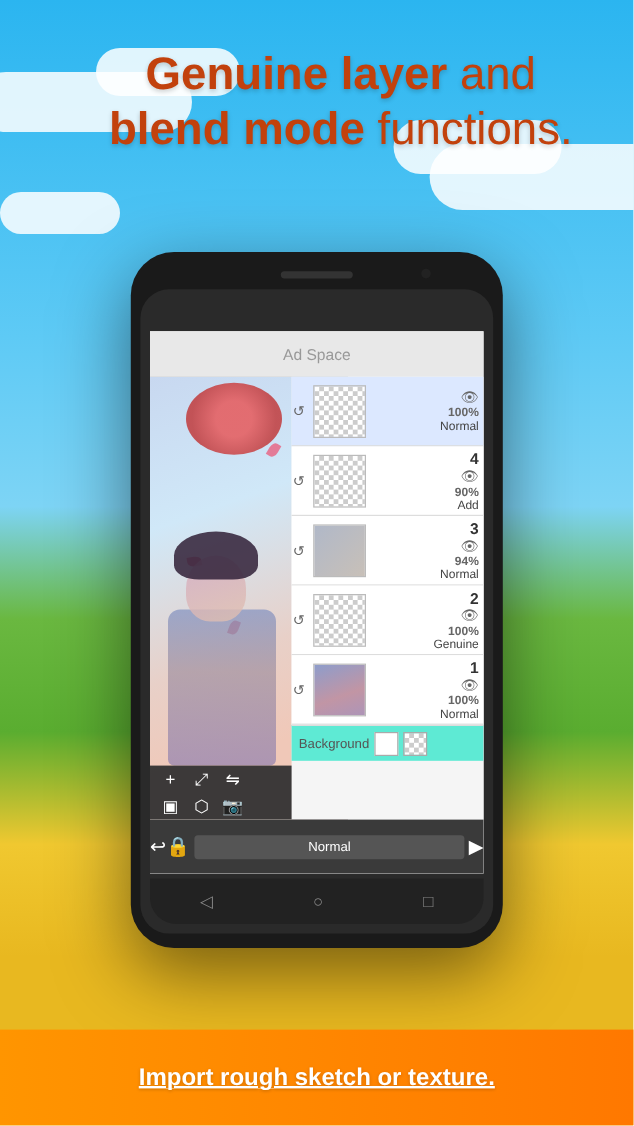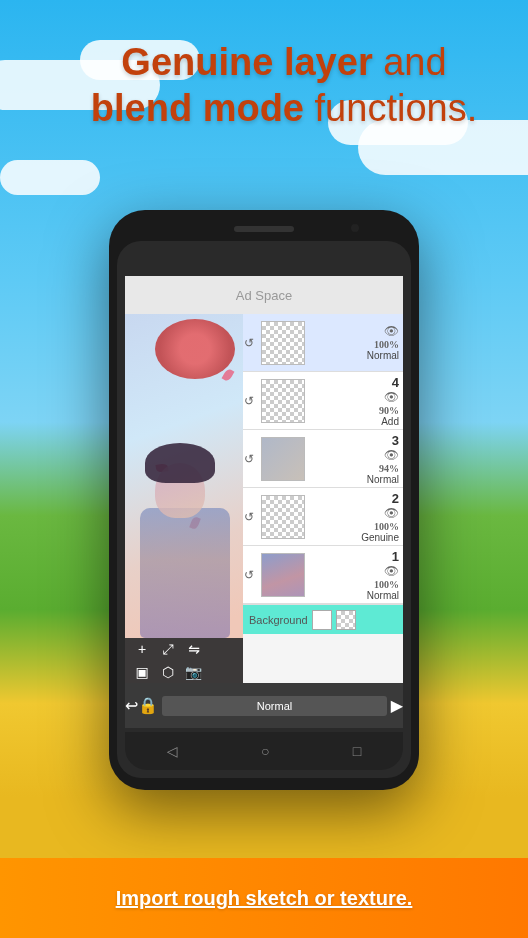--- a/index.html
+++ b/index.html
@@ -237,21 +237,20 @@
     }
     .layer-eye {
       font-size: 12px;
       color: #666;
       margin-bottom: 1px;
     }
     .layer-opacity {
       font-size: 10px;
       color: #666;
       font-weight: bold;
-      font-family: Liberation Serif, serif;
     }
     .layer-mode {
       font-size: 10px;
       color: #444;
     }
 
     .layer-arrow {
       position: absolute;
       left: 1px;
       font-size: 12px;

